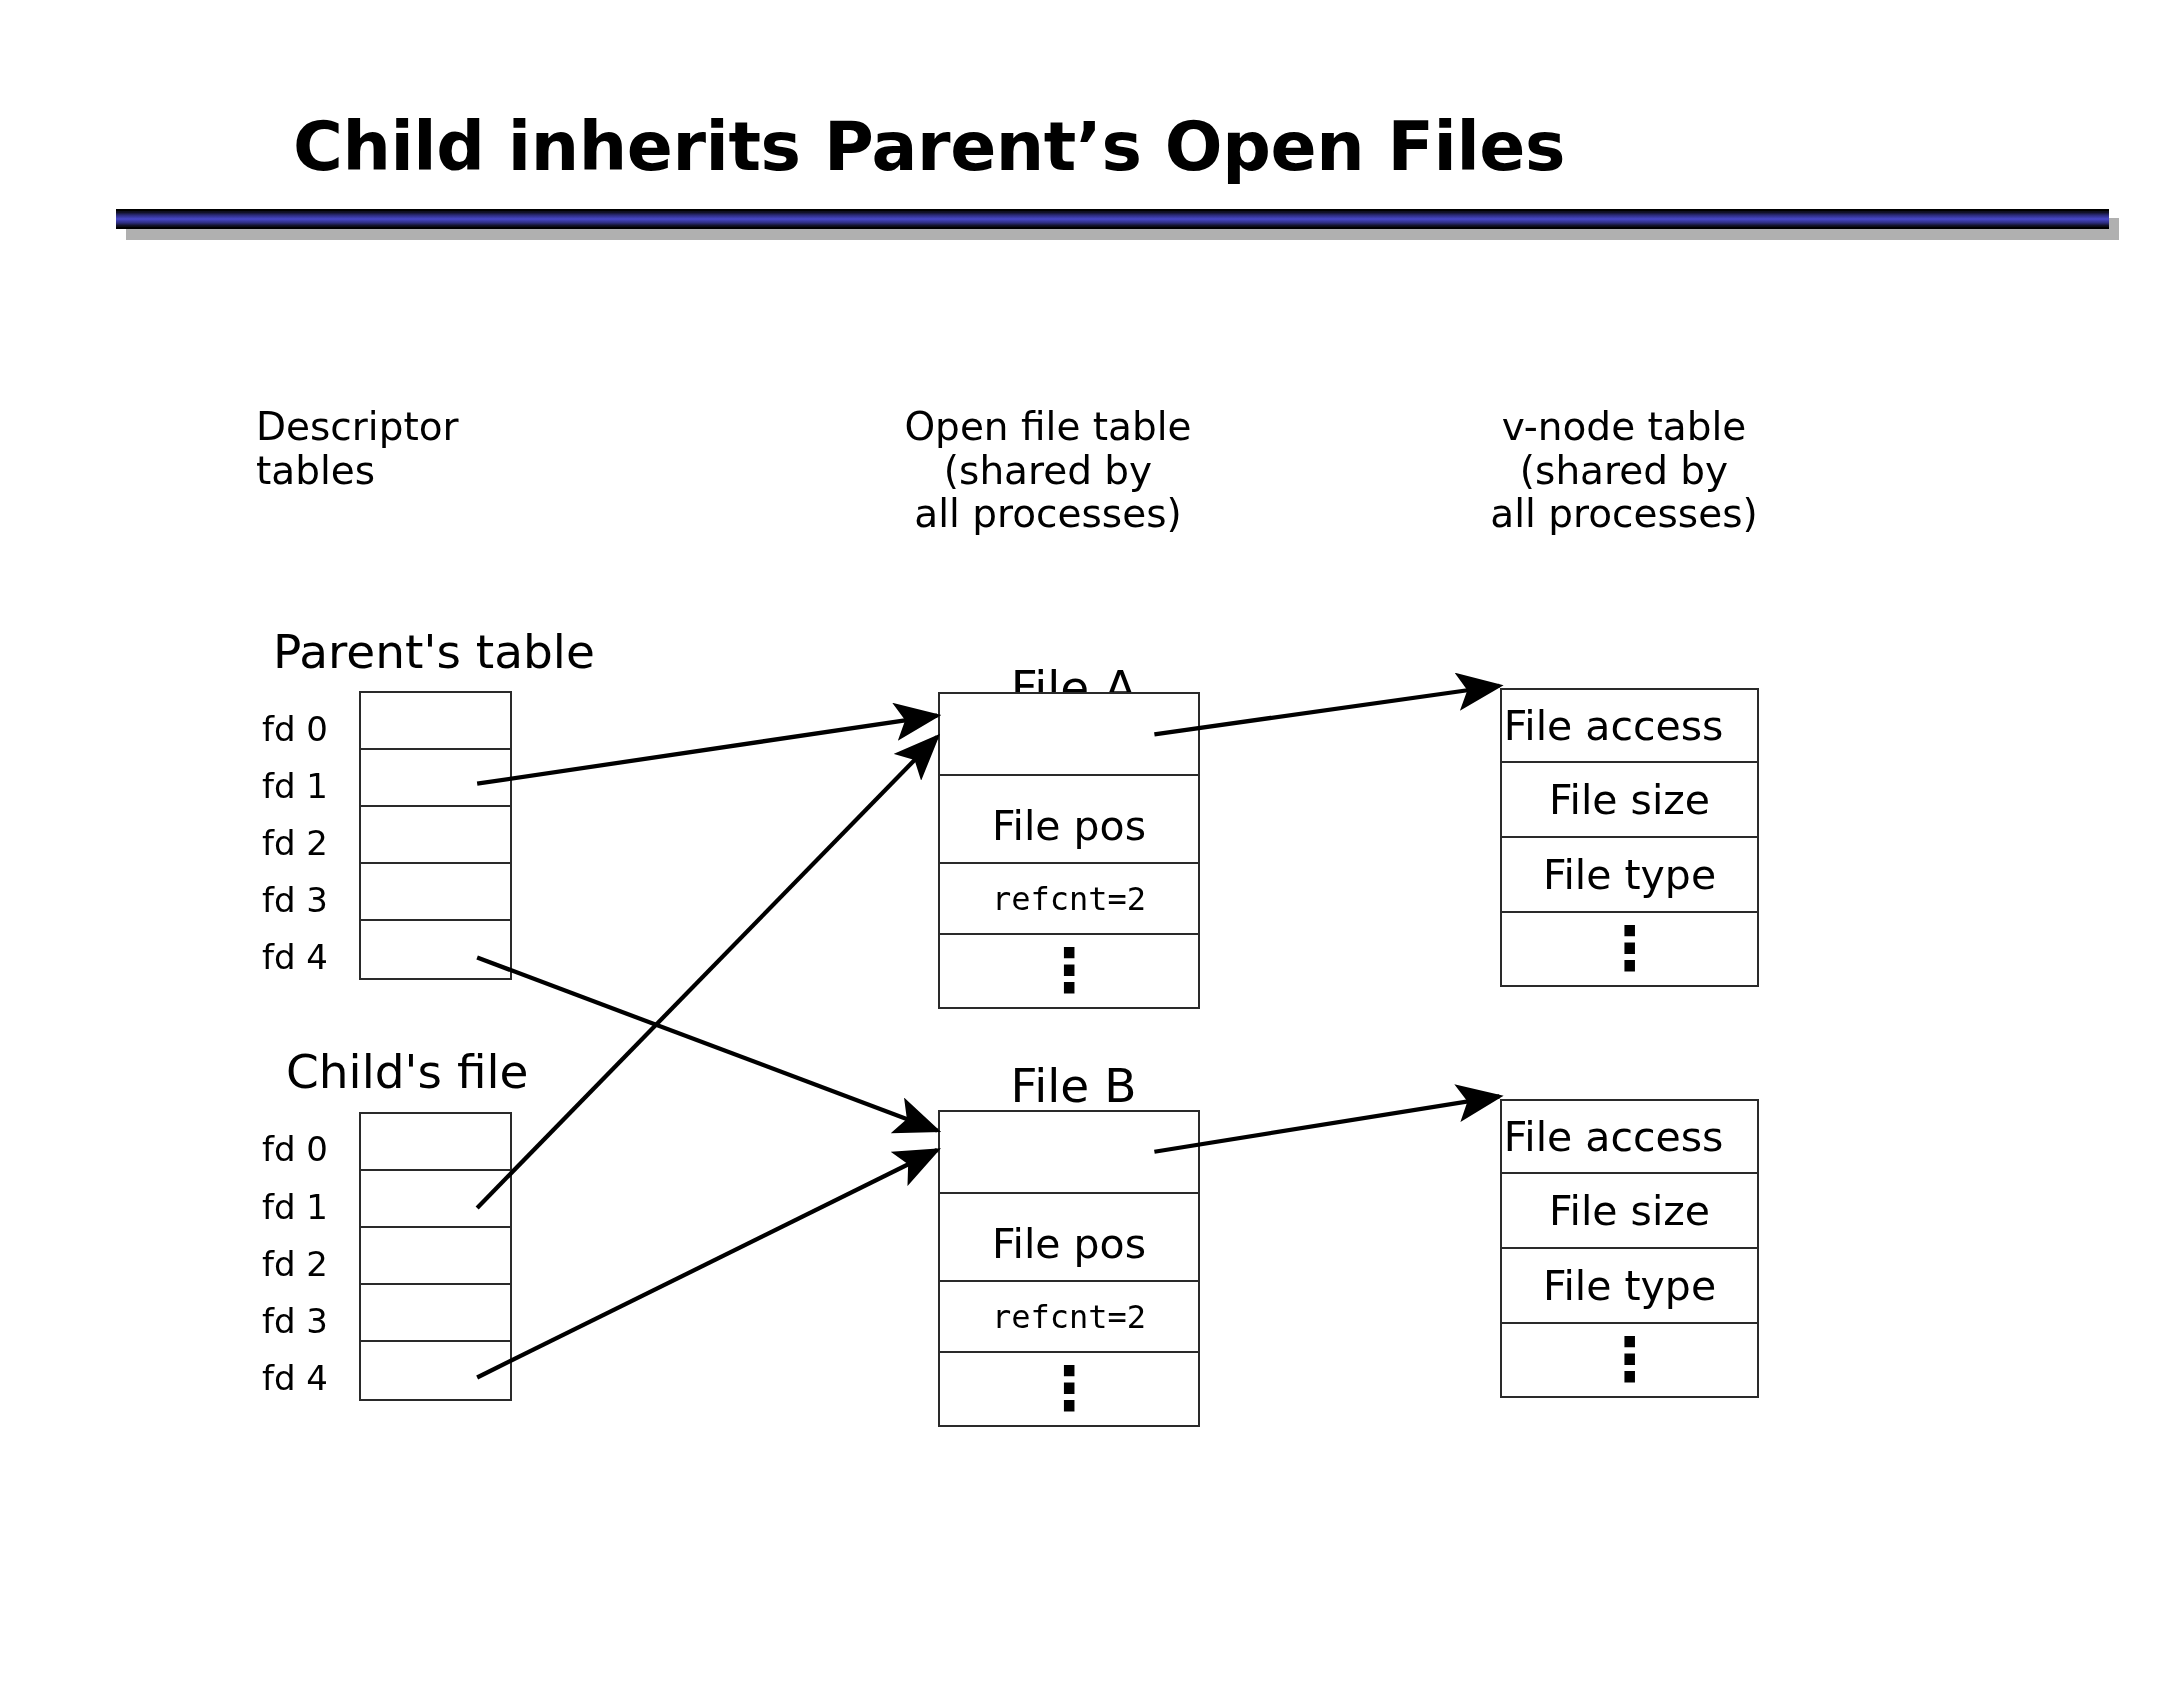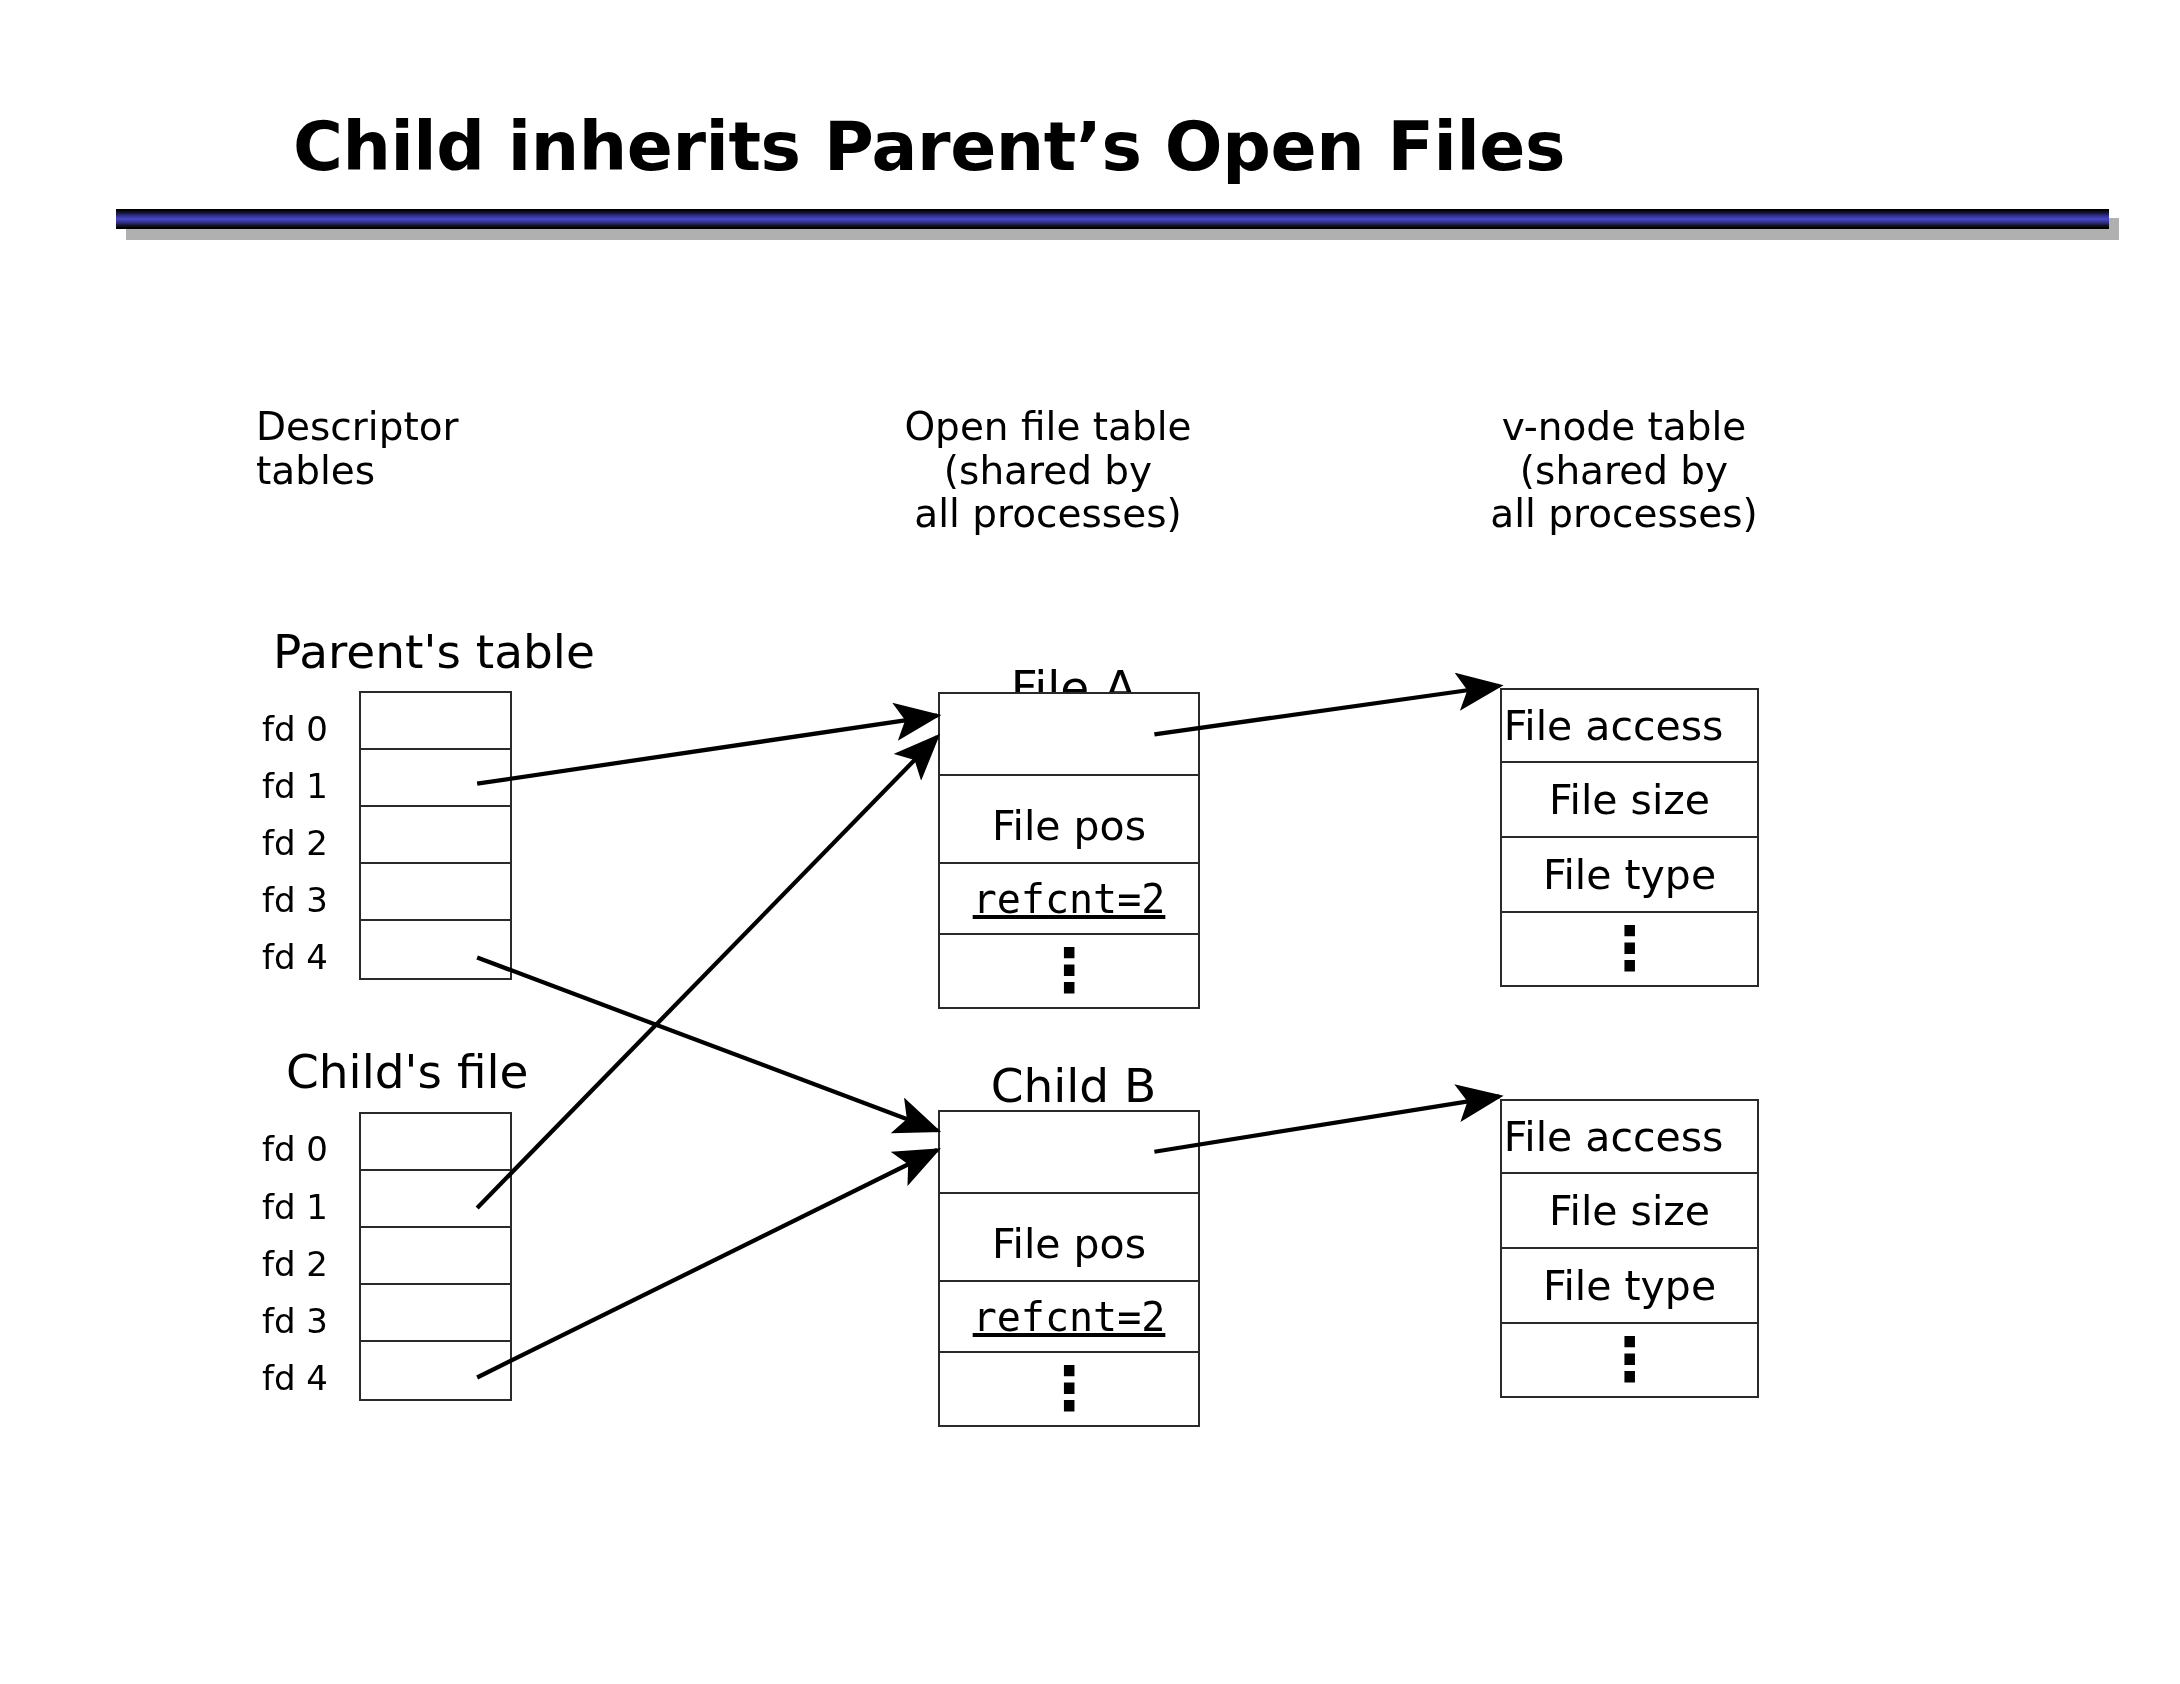--- a/index.html
+++ b/index.html
@@ -124,22 +124,21 @@
     display: flex;
     align-items: center;
     justify-content: center;
     font-size: 41px;
     color: #000000;
     white-space: nowrap;
   }
   .info-row:last-child { border-bottom: none; }
   .info-row.mono {
     font-family: "DejaVu Sans Mono", "Liberation Mono", monospace;
-    font-size: 40px;
-    text-decoration: underline;
+    font-size: 32px;
   }
   .info-row.dots {
     font-size: 48px;
     line-height: 0.4;
     letter-spacing: 0;
   }
   .dots-glyph {
     display: block;
     font-size: 60px;
     line-height: 0.62;
@@ -234,21 +233,21 @@
   <div class="tbl-caption cap-filea">File A</div>
   <div class="info-box box-filea">
     <div class="info-row of-r1"></div>
     <div class="info-row of-r2">File pos</div>
     <div class="info-row of-r3 mono">refcnt=2</div>
     <div class="info-row of-r4 dots">
       <span class="dots-glyph">⋮</span>
     </div>
   </div>
 
-  <div class="tbl-caption cap-fileb">Child B</div>
+  <div class="tbl-caption cap-fileb">File B</div>
   <div class="info-box box-fileb">
     <div class="info-row of-r1"></div>
     <div class="info-row of-r2">File pos</div>
     <div class="info-row of-r3 mono">refcnt=2</div>
     <div class="info-row of-r4 dots">
       <span class="dots-glyph">⋮</span>
     </div>
   </div>
 
   <div class="info-box box-vnodea">

